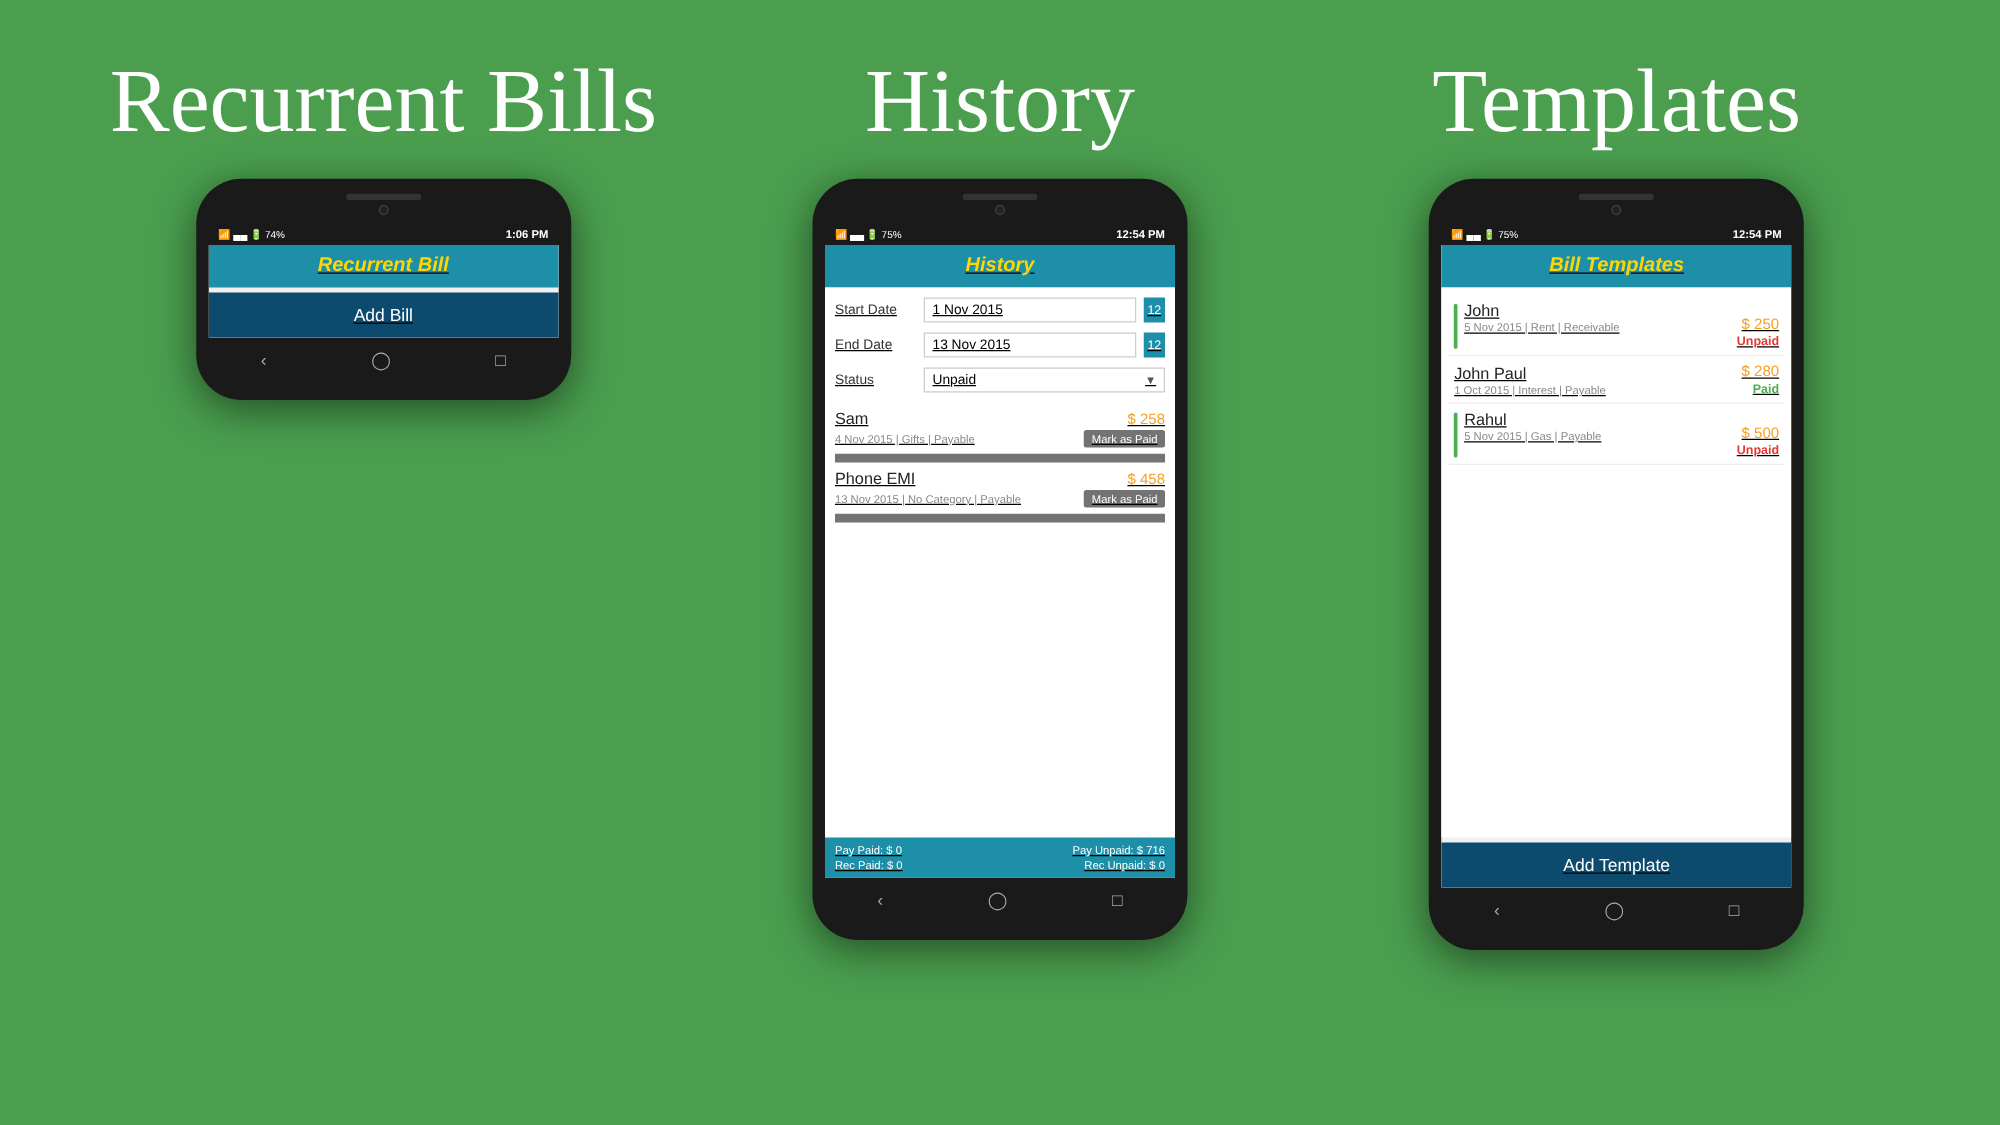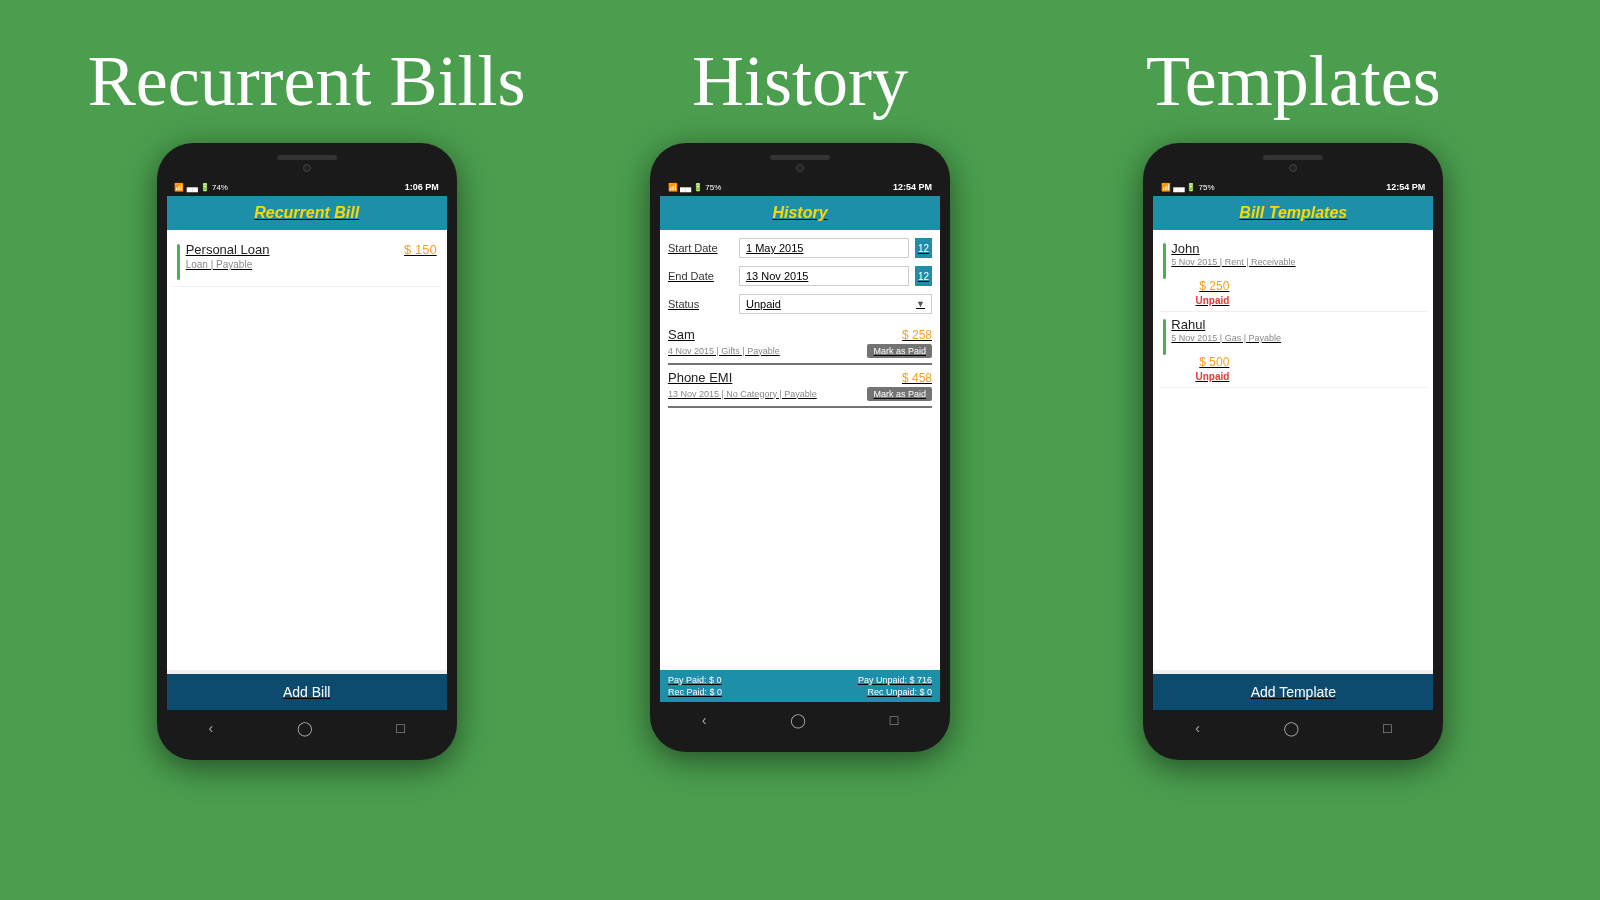--- a/index.html
+++ b/index.html
@@ -206,21 +206,21 @@
       color: white;
       border: none;
       padding: 5px 18px;
       font-size: 12px;
       cursor: pointer;
       display: block;
       margin: 6px auto 10px auto;
     }
     .history-item {
       padding: 5px 0;
-      border-bottom: 2px solid #737373;
+      border-bottom: 7px solid #737373;
     }
     .history-item-top {
       display: flex;
       justify-content: space-between;
       align-items: center;
     }
     .history-item-name {
       font-size: 13px;
       font-weight: 500;
       color: #222;
@@ -264,22 +264,21 @@
       padding: 6px;
       min-height: 440px;
     }
     .template-item {
       padding: 5px 4px;
       border-bottom: 1px solid #eee;
     }
     .template-item-top {
       display: flex;
       justify-content: space-between;
-      align-items: flex-start;
-      flex-direction: column;
+      align-items: flex-end;
     }
     .template-left {
       display: flex;
       gap: 5px;
       align-items: flex-start;
     }
     .template-name {
       font-size: 13px;
       font-weight: 500;
       color: #222;
@@ -329,32 +328,20 @@
           <span>▄▄</span>
           <span>🔋</span>
           <span>74%</span>
         </div>
         <div class="status-right">1:06 PM</div>
       </div>
       <div class="app-screen">
         <div class="app-header">
           <div class="app-header-title">Recurrent Bill</div>
         </div>
-        <div class="app-content">
-          <div class="bill-item">
-            <div class="bill-item-left">
-              <div class="bill-indicator"></div>
-              <div>
-                <div class="bill-name">Personal Loan</div>
-                <div class="bill-sub">Loan | Payable</div>
-              </div>
-            </div>
-            <div class="bill-amount">$ 150</div>
-          </div>
-        </div>
         <div class="add-btn">Add Bill</div>
       </div>
       <div class="phone-bottom">
         <div class="nav-btn">‹</div>
         <div class="nav-btn">◯</div>
         <div class="nav-btn">□</div>
       </div>
     </div>
   </div>
 
@@ -374,21 +361,21 @@
         </div>
         <div class="status-right">12:54 PM</div>
       </div>
       <div class="app-screen">
         <div class="app-header">
           <div class="app-header-title">History</div>
         </div>
         <div class="history-content">
           <div class="form-row">
             <div class="form-label">Start Date</div>
-            <div class="form-input">1 May 2015</div>
+            <div class="form-input">1 Nov 2015</div>
             <div class="cal-icon">12</div>
           </div>
           <div class="form-row">
             <div class="form-label">End Date</div>
             <div class="form-input">13 Nov 2015</div>
             <div class="cal-icon">12</div>
           </div>
           <div class="form-row">
             <div class="form-label">Status</div>
             <div style="flex:1; display:flex; align-items:center; border:1px solid #ccc; padding:3px 6px; background:white;">
@@ -468,20 +455,34 @@
                   <div class="template-sub">5 Nov 2015 | Rent | Receivable</div>
                 </div>
               </div>
               <div class="status-right-col">
                 <div class="template-amount">$ 250</div>
                 <div class="status-unpaid">Unpaid</div>
               </div>
             </div>
           </div>
 
+          <div class="template-item">
+            <div class="template-item-top">
+              <div class="template-left">
+                <div>
+                  <div class="template-name">John Paul</div>
+                  <div class="template-sub">1 Oct 2015 | Interest | Payable</div>
+                </div>
+              </div>
+              <div class="status-right-col">
+                <div class="template-amount">$ 280</div>
+                <div class="status-paid">Paid</div>
+              </div>
+            </div>
+          </div>
 
           <div class="template-item">
             <div class="template-item-top">
               <div class="template-left">
                 <div class="bill-indicator"></div>
                 <div>
                   <div class="template-name">Rahul</div>
                   <div class="template-sub">5 Nov 2015 | Gas | Payable</div>
                 </div>
               </div>

